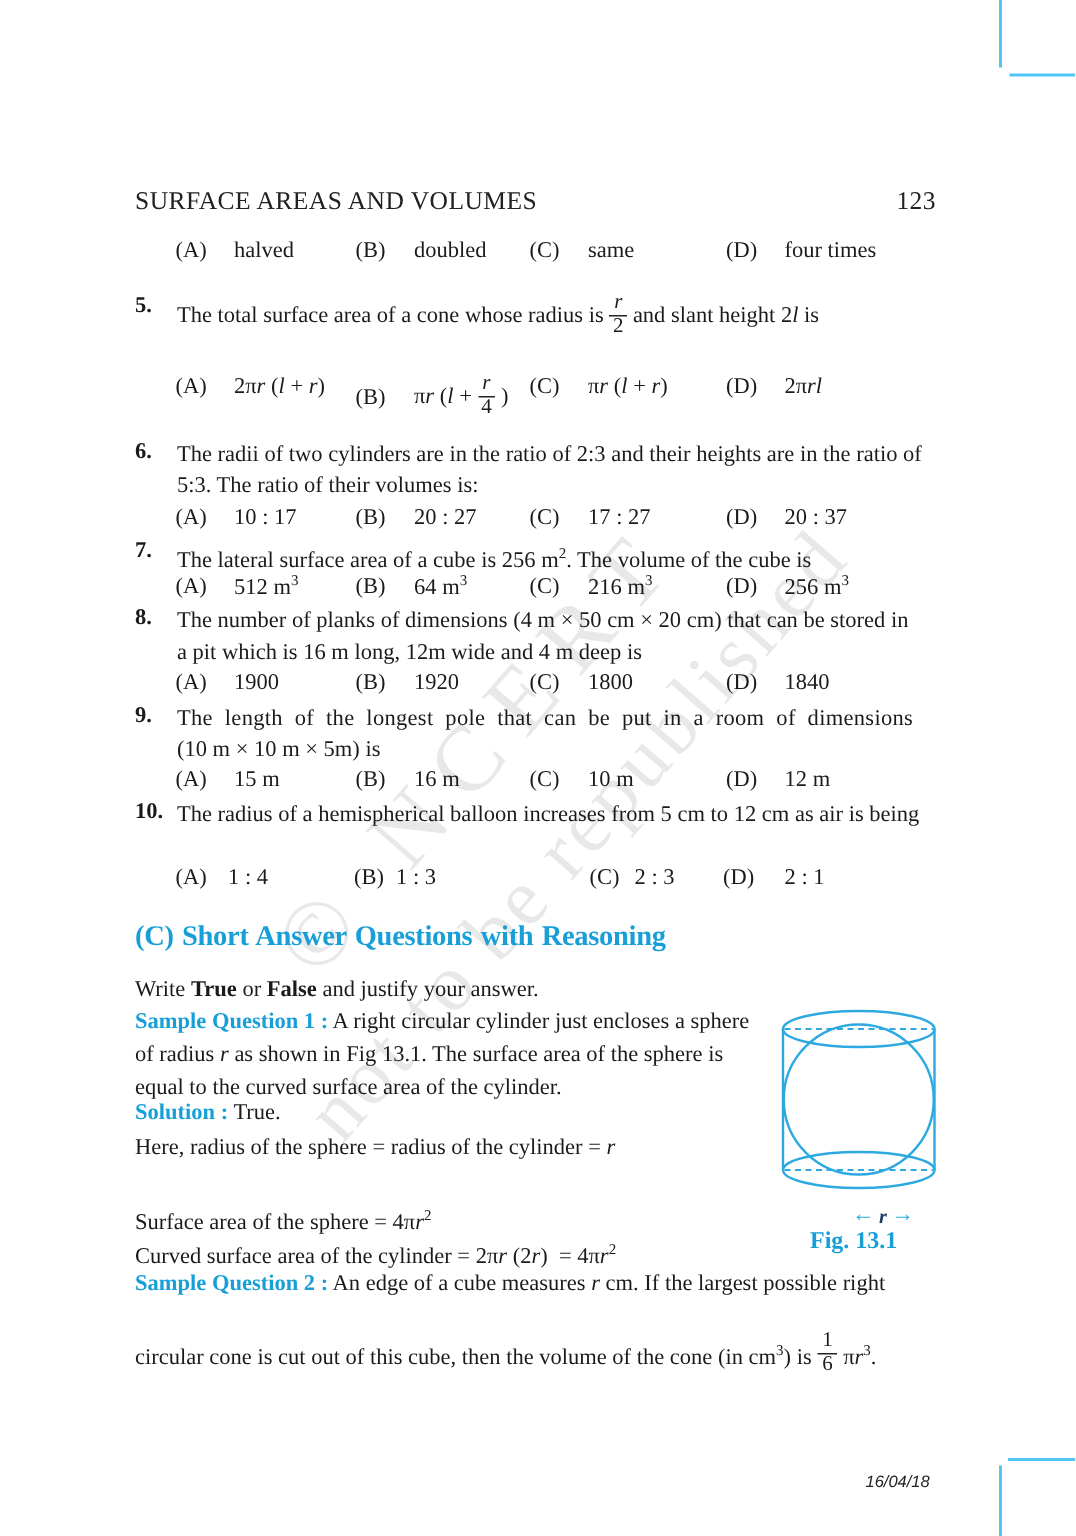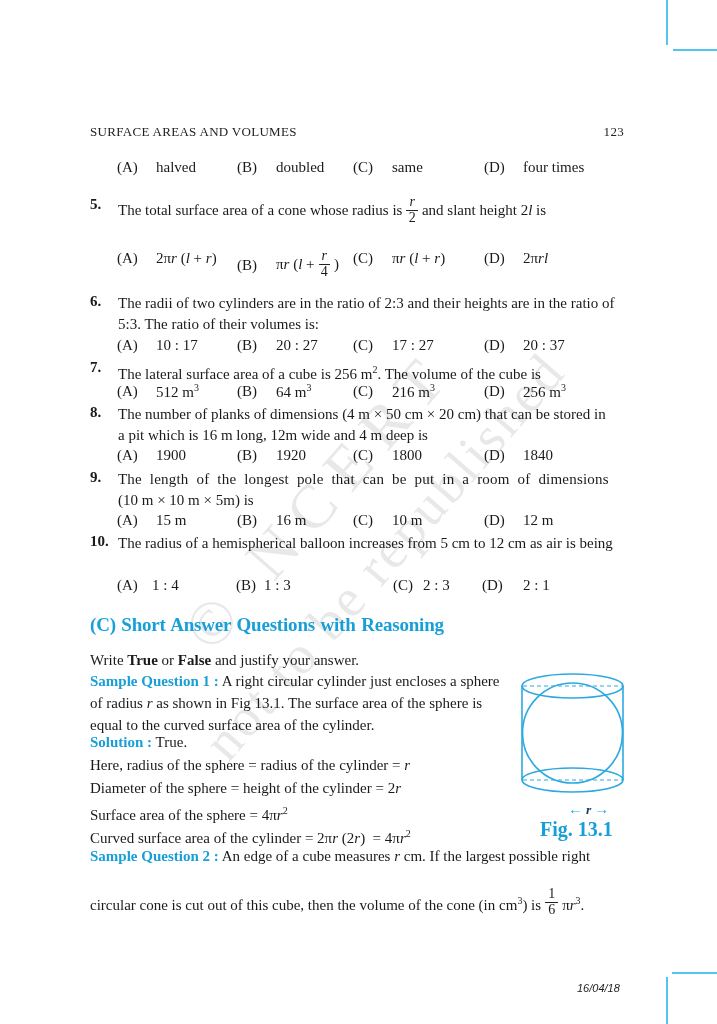--- a/index.html
+++ b/index.html
@@ -3,21 +3,21 @@
 <meta charset="utf-8">
 <style>
   html,body{margin:0;padding:0;background:#ffffff;}
   .page{
     position:relative;width:717px;height:1024px;background:#ffffff;overflow:hidden;
     font-family:"Liberation Serif", serif;color:#1a1a1a;
   }
   .abs{position:absolute;}
   
   .header-row{left:90px;top:124px;width:534px;display:flex;justify-content:space-between;
-    font-size:13px;letter-spacing:0.3px;color:#222;}
+    font-size:17px;letter-spacing:0.3px;color:#222;}
   
   .watermark{left:10px;top:450px;width:680px;text-align:center;transform:rotate(-49deg);
     color:rgba(110,110,110,0.16);pointer-events:none;z-index:0;}
   .watermark .w1{font-size:62px;letter-spacing:16px;white-space:nowrap;}
   .watermark .w2{font-size:54px;letter-spacing:3px;margin-top:20px;white-space:nowrap;}
   
   .crop{background:#4FC6F3;}
   
   .q{left:90px;width:536px;display:flex;z-index:1;}
   .qnum{width:28px;flex-shrink:0;font-weight:bold;font-size:15px;}
@@ -40,21 +40,21 @@
   
   .heading{left:90px;font-size:19px;font-weight:bold;color:#189FD8;letter-spacing:-0.2px;
     word-spacing:1px;white-space:nowrap;z-index:1;}
   .accent{color:#189FD8;font-weight:bold;}
   .bodyline{left:90px;width:536px;font-size:15px;line-height:21px;white-space:nowrap;z-index:1;}
   
   .figure{left:510px;top:668px;width:132px;z-index:1;}
   .radius-arrow{display:flex;align-items:center;margin-left:58px;margin-top:-4px;
     color:#2CA9E1;font-size:15px;font-weight:bold;line-height:1;}
   .radius-arrow i{color:#1d3f66;font-size:13.5px;font-weight:bold;margin:0 3px;}
-  .fig-caption{margin-left:30px;margin-top:1px;font-size:20px;font-weight:bold;color:#189FD8;}
+  .fig-caption{margin-left:30px;margin-top:1px;font-size:16px;font-weight:bold;color:#189FD8;}
   .date{left:577px;top:982px;font-family:"Liberation Sans",sans-serif;font-size:11px;color:#222;z-index:1;font-style:italic;}
 </style>
 </head>
 <body>
 
 <div class="page">
 
   <div class="abs watermark">
     <div class="w1">© NCERT</div>
     <div class="w2">not to be republished</div>
@@ -256,21 +256,20 @@
     <div class="qline"><span class="accent">Sample Question 1 :</span> <span>A right circular cylinder just encloses a sphere</span></div>
     <div class="qline" style="line-height:22px;">of radius <i>r</i> as shown in Fig 13.1. The surface area of the sphere is</div>
     <div class="qline" style="line-height:22px;">equal to the curved surface area of the cylinder.</div>
   </div>
 
   <div class="abs bodyline" style="top:732px;">
     <span class="accent">Solution :</span> <span>True.</span>
   </div>
 
   <div class="abs bodyline" style="top:755px;">Here, radius of the sphere = radius of the cylinder = <i>r</i></div>
-  <div class="abs bodyline" style="top:778px;">Diameter of the sphere = height of the cylinder = 2<i>r</i></div>
   <div class="abs bodyline" style="top:800px;">Surface area of the sphere = 4π<i>r</i><sup>2</sup></div>
   <div class="abs bodyline" style="top:823px;">Curved surface area of the cylinder = 2π<i>r</i> (2<i>r</i>) &nbsp;= 4π<i>r</i><sup>2</sup></div>
 
   <div class="abs bodyline" style="top:846px;">
     <span class="accent">Sample Question 2 :</span> <span>An edge of a cube measures <i>r</i> cm. If the largest possible right</span>
   </div>
   <div class="abs bodyline" style="top:872px;height:38px;display:flex;align-items:center;margin-top:12px;">
     <span>circular cone is cut out of this cube, then the volume of the cone (in cm<sup>3</sup>) is</span>
       <span class="frac">
         <span class="fnum">1</span>

